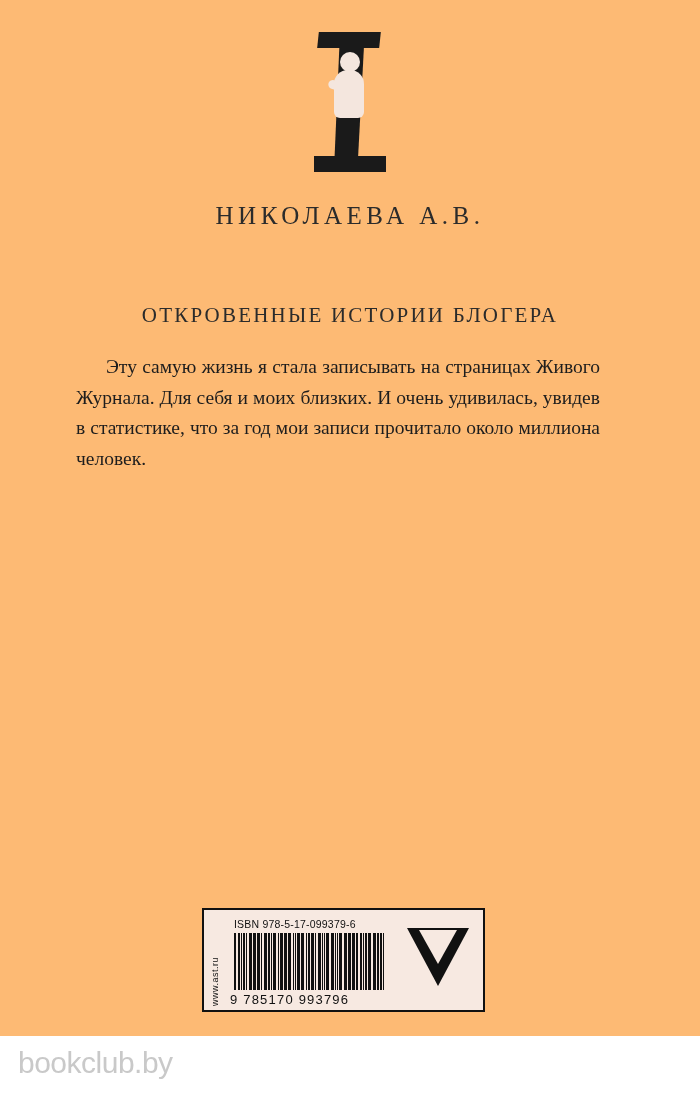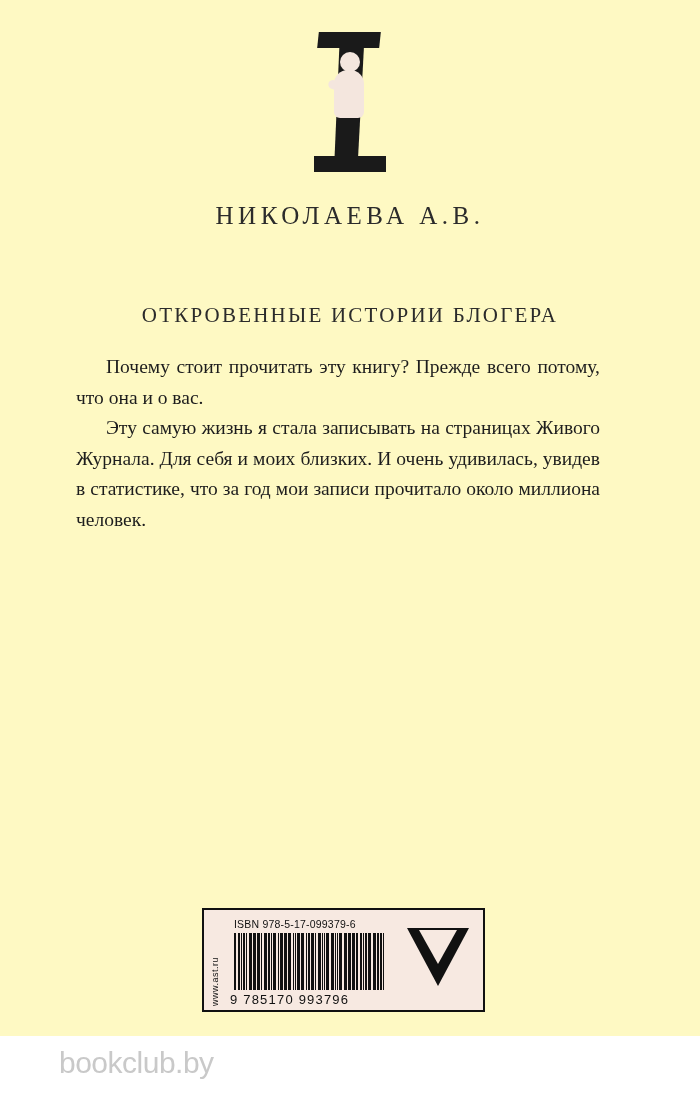--- a/index.html
+++ b/index.html
@@ -12,21 +12,21 @@
     height: 1093px;
     position: relative;
     font-family: "Liberation Serif", serif;
     overflow: hidden;
   }
   .cover {
     position: absolute;
     left: 0; top: 0;
     width: 700px;
     height: 1036px;
-    background: #fef9c3;
+    background: #fdba74;
   }
   .logo-wrap {
     position: absolute;
     left: 0; top: 22px;
     width: 700px;
     text-align: center;
     height: 160px;
   }
   .logo {
     display: inline-block;
@@ -218,21 +218,20 @@
     height: 57px;
     background: #ffffff;
   }
   .watermark {
     position: absolute;
     left: 18px; top: 1046px;
     font-family: "Liberation Sans", sans-serif;
     font-size: 30px;
     color: #c9c9c9;
     letter-spacing: -0.5px;
-    margin-left: 41px;
   }
 </style>
 </head>
 <body>
 
 <div class="cover">
 
   <div class="logo-wrap">
     <div class="logo">
       <div class="bar-top"></div>
@@ -244,21 +243,20 @@
         <div class="arm"></div>
       </div>
       <div class="base"></div>
     </div>
   </div>
 
   <div class="author">НИКОЛАЕВА А.В.</div>
   <div class="subtitle">ОТКРОВЕННЫЕ ИСТОРИИ БЛОГЕРА</div>
 
   <div class="blurb">
-    <p>Почему стоит прочитать эту книгу? Прежде всего потому, что она и о вас.</p>
     <p>Эту самую жизнь я стала записывать на страницах Живого Журнала. Для себя и моих близких. И очень удивилась, увидев в статистике, что за год мои записи прочитало около миллиона человек.</p>
   </div>
 
   <div class="barcode-box">
     <div class="site-vert">www.ast.ru</div>
     <div class="isbn-text">ISBN 978-5-17-099379-6</div>
     <div class="bars"><i style="width:2px;margin-right:2px"></i><i style="width:2px;margin-right:1px"></i><i style="width:1px;margin-right:1px"></i><i style="width:2px;margin-right:1px"></i><i style="width:1px;margin-right:2px"></i><i style="width:3px;margin-right:1px"></i><i style="width:3px;margin-right:1px"></i><i style="width:3px;margin-right:1px"></i><i style="width:1px;margin-right:2px"></i><i style="width:3px;margin-right:1px"></i><i style="width:2px;margin-right:1px"></i><i style="width:1px;margin-right:1px"></i><i style="width:3px;margin-right:2px"></i><i style="width:1px;margin-right:1px"></i><i style="width:3px;margin-right:1px"></i><i style="width:3px;margin-right:1px"></i><i style="width:3px;margin-right:2px"></i><i style="width:1px;margin-right:1px"></i><i style="width:1px;margin-right:1px"></i><i style="width:3px;margin-right:1px"></i><i style="width:3px;margin-right:2px"></i><i style="width:1px;margin-right:1px"></i><i style="width:2px;margin-right:1px"></i><i style="width:3px;margin-right:1px"></i><i style="width:1px;margin-right:2px"></i><i style="width:3px;margin-right:1px"></i><i style="width:1px;margin-right:1px"></i><i style="width:1px;margin-right:1px"></i><i style="width:3px;margin-right:2px"></i><i style="width:3px;margin-right:1px"></i><i style="width:1px;margin-right:1px"></i><i style="width:1px;margin-right:1px"></i><i style="width:3px;margin-right:2px"></i><i style="width:3px;margin-right:1px"></i><i style="width:3px;margin-right:1px"></i><i style="width:3px;margin-right:1px"></i><i style="width:2px;margin-right:2px"></i><i style="width:2px;margin-right:1px"></i><i style="width:1px;margin-right:1px"></i><i style="width:2px;margin-right:1px"></i><i style="width:3px;margin-right:2px"></i><i style="width:3px;margin-right:1px"></i><i style="width:2px;margin-right:1px"></i><i style="width:2px;margin-right:1px"></i><i style="width:1px;margin-right:2px"></i></div>
     <div class="ean-digits">9 785170 993796</div>
     <div class="vmark">
       <div class="tri"></div>

